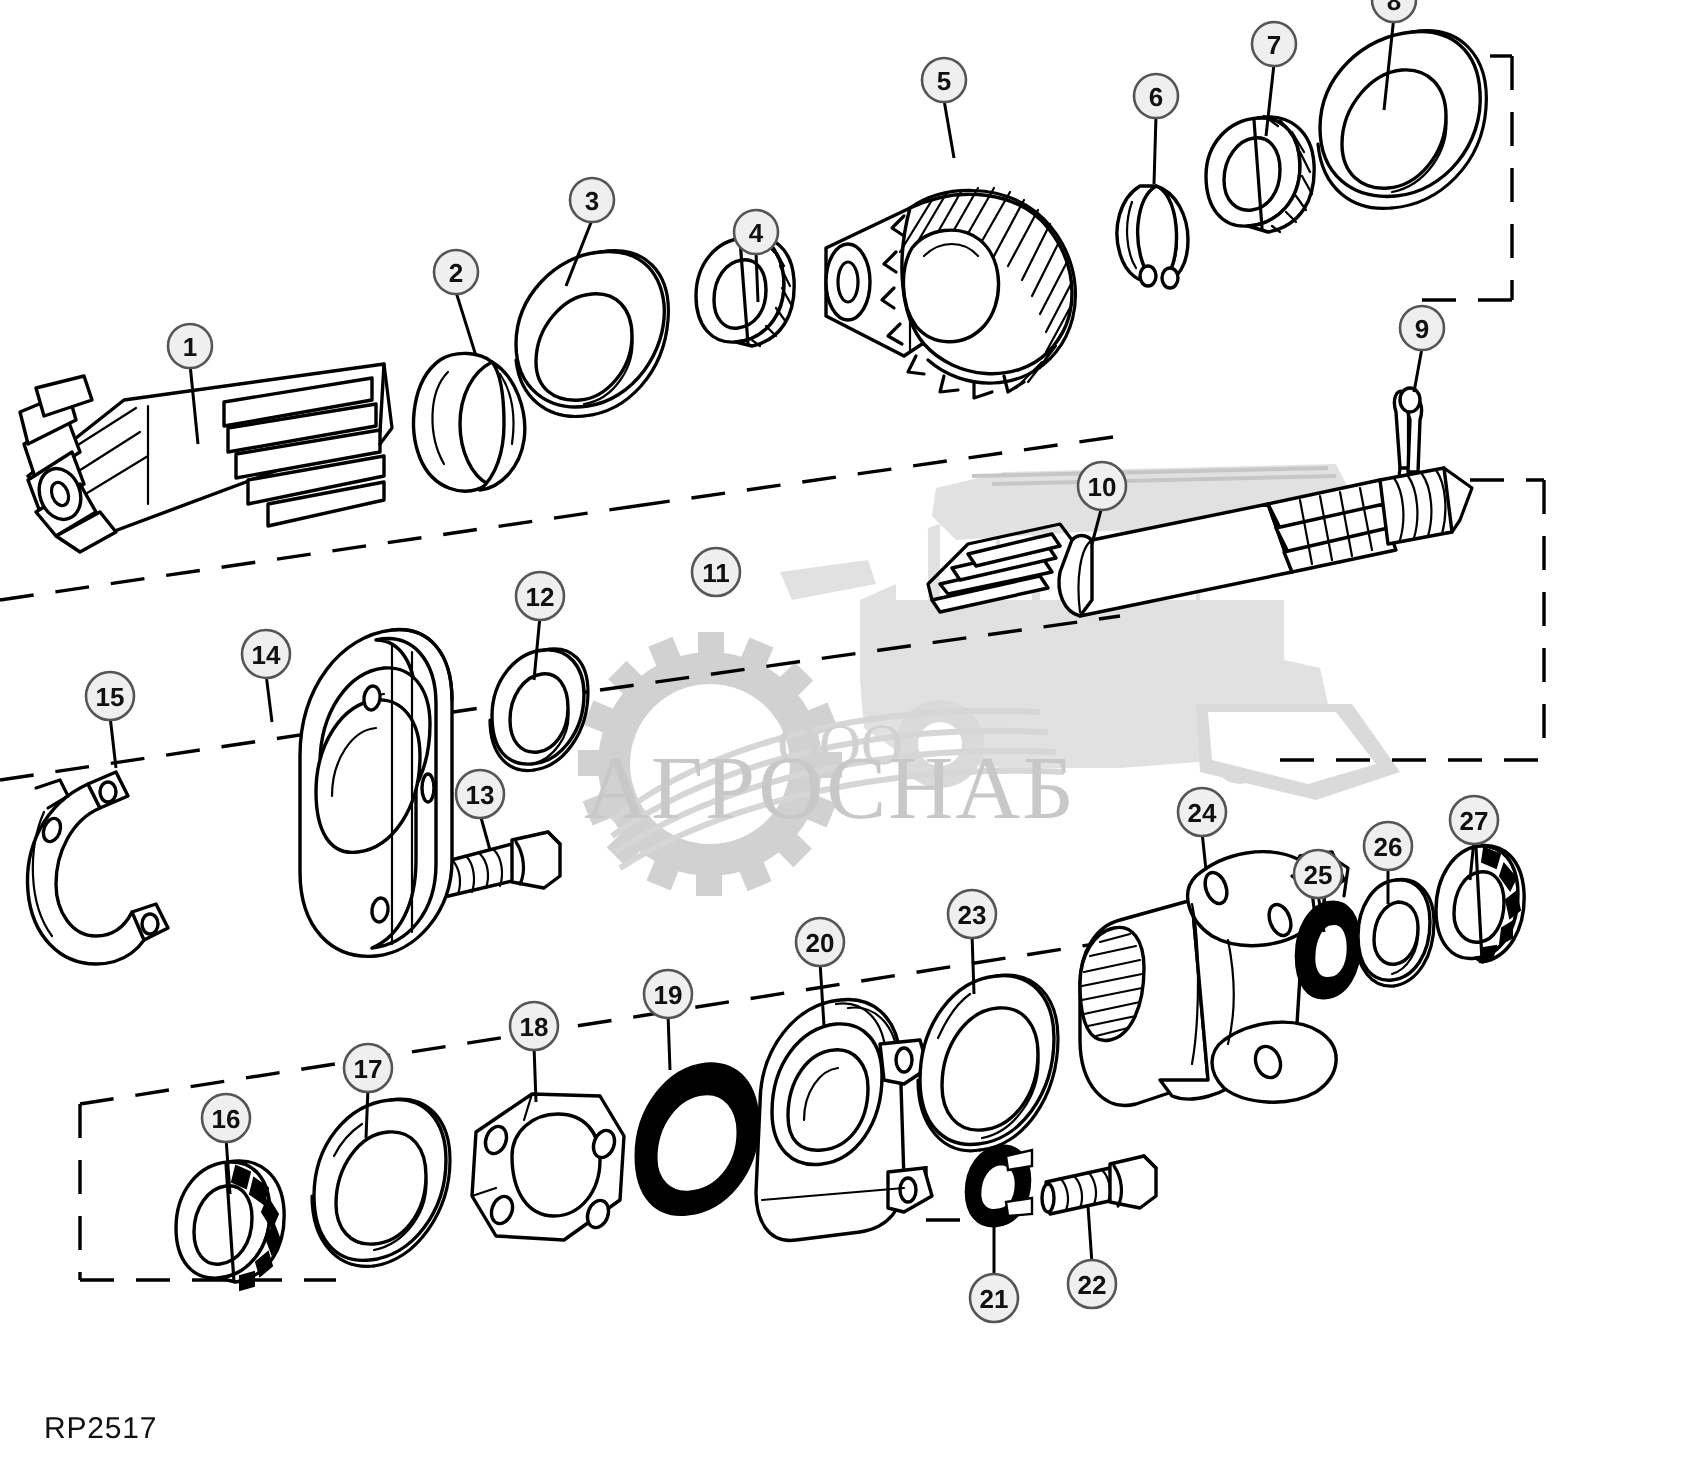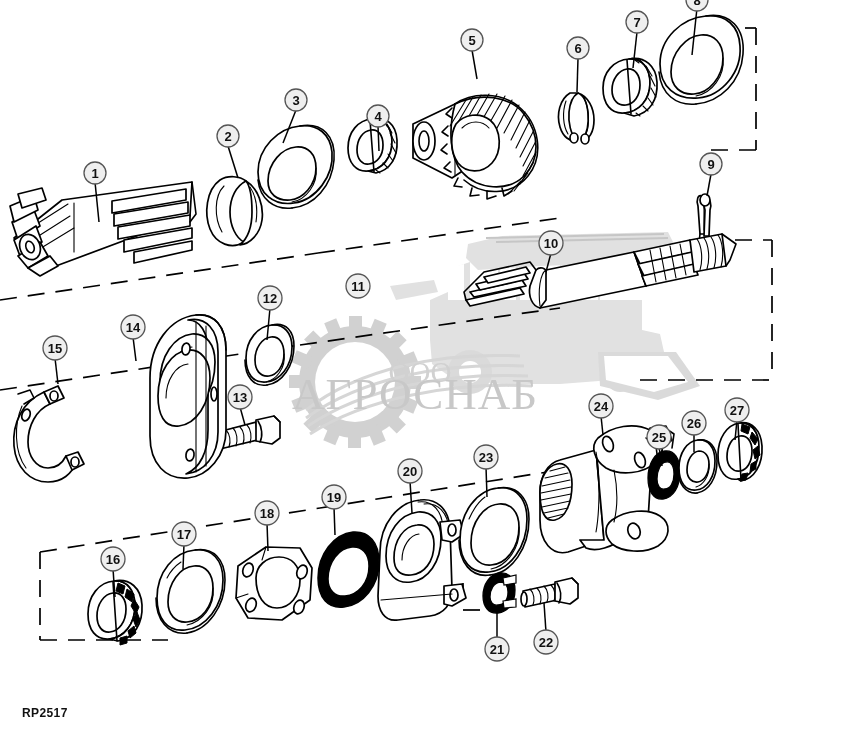--- a/index.html
+++ b/index.html
@@ -1,22 +1,22 @@
 <!DOCTYPE html>
 <html><head>
 <meta charset="utf-8">
 <style>
   html,body{margin:0;padding:0;background:#ffffff;}
   body{width:841px;height:731px;position:relative;overflow:hidden;
        font-family:"Liberation Sans","DejaVu Sans",sans-serif;}
   #stage{position:absolute;inset:0;width:841px;height:731px;}
   svg.layer{position:absolute;left:0;top:0;width:841px;height:731px;}
-  #figure-code{position:absolute;left:22px;top:706px;font-size:12px;
+  #figure-code{position:absolute;left:22px;top:706px;font-size:15px;
       font-family:"Liberation Sans",sans-serif;letter-spacing:.4px;color:#111;
-      font-weight:700;}
+      font-weight:400;}
   .wm{pointer-events:none;}
 </style>
 </head>
 <body>
 
 <div id="stage">
 
   <svg class="layer wm" viewBox="0 0 841 731">
     <g opacity="0.85">
 

